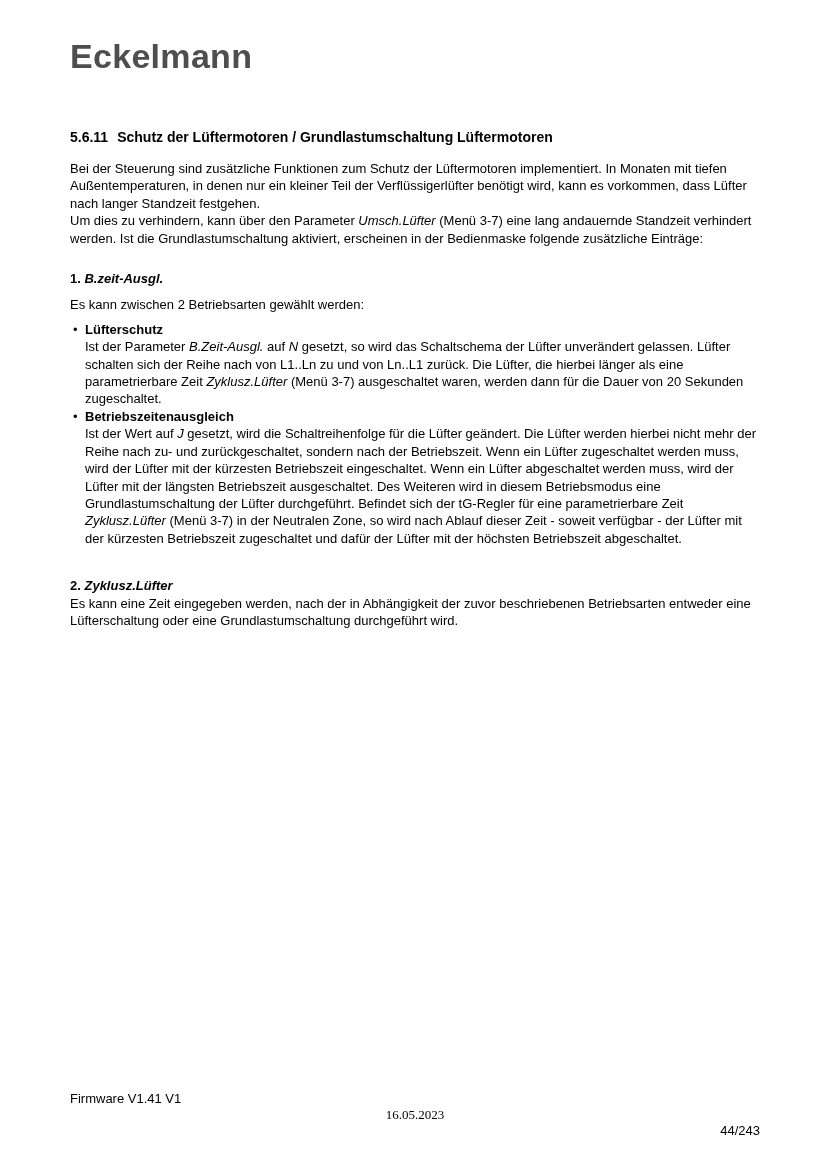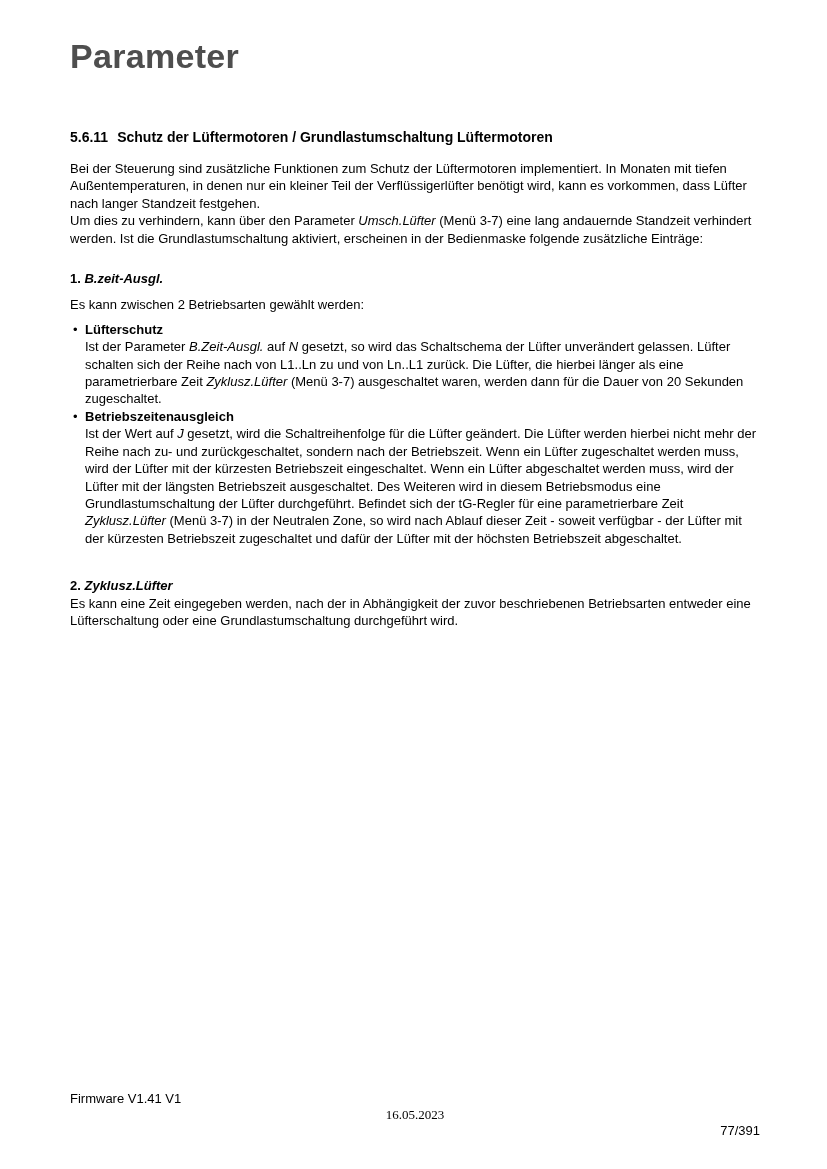--- a/index.html
+++ b/index.html
@@ -59,21 +59,21 @@
   .footer .seg { flex: 1; }
   .footer .c { text-align: center; font-family: Liberation Serif, serif; }
   .footer .r { text-align: right; }
 </style>
 </head>
 <body>
 
 <div class="page">
   <div class="inner">
 
-    <div class="logo">Parameter</div>
+    <div class="logo">Eckelmann</div>
 
     <h2 class="heading">
       <span class="hnum">5.6.11</span><span>Schutz der Lüftermotoren / Grundlastumschaltung Lüftermotoren</span>
     </h2>
 
     <p class="body intro"><span>Bei der Steuerung sind zusätzliche Funktionen zum Schutz der Lüftermotoren implementiert. In Monaten mit tiefen Außentemperaturen, in denen nur ein kleiner Teil der Verflüssigerlüfter benötigt wird, kann es vorkommen, dass Lüfter nach langer Standzeit festgehen.</span><br><span>Um dies zu verhindern, kann über den Parameter </span><span class="i">Umsch.Lüfter</span><span> (Menü 3-7) eine lang andauernde Standzeit verhindert werden. Ist die Grundlastumschaltung aktiviert, erscheinen in der Bedienmaske folgende zusätzliche Einträge:</span></p>
 
     <p class="subhead"><span class="b">1. </span><span class="i b">B.zeit-Ausgl.</span></p>
 
     <p class="body lead">Es kann zwischen 2 Betriebsarten gewählt werden:</p>
@@ -97,15 +97,15 @@
 
     <p class="subhead subhead2"><span class="b">2. </span><span class="i b">Zyklusz.Lüfter</span></p>
 
     <p class="body">Es kann eine Zeit eingegeben werden, nach der in Abhängigkeit der zuvor beschriebenen Betriebsarten entweder eine Lüfterschaltung oder eine Grundlastumschaltung durchgeführt wird.</p>
 
   </div>
 
   <div class="footer">
     <span class="seg l">Firmware V1.41 V1</span>
     <span class="seg c">16.05.2023</span>
-    <span class="seg r">77/391</span>
+    <span class="seg r">44/243</span>
   </div>
 </div>
 
 </body></html>

